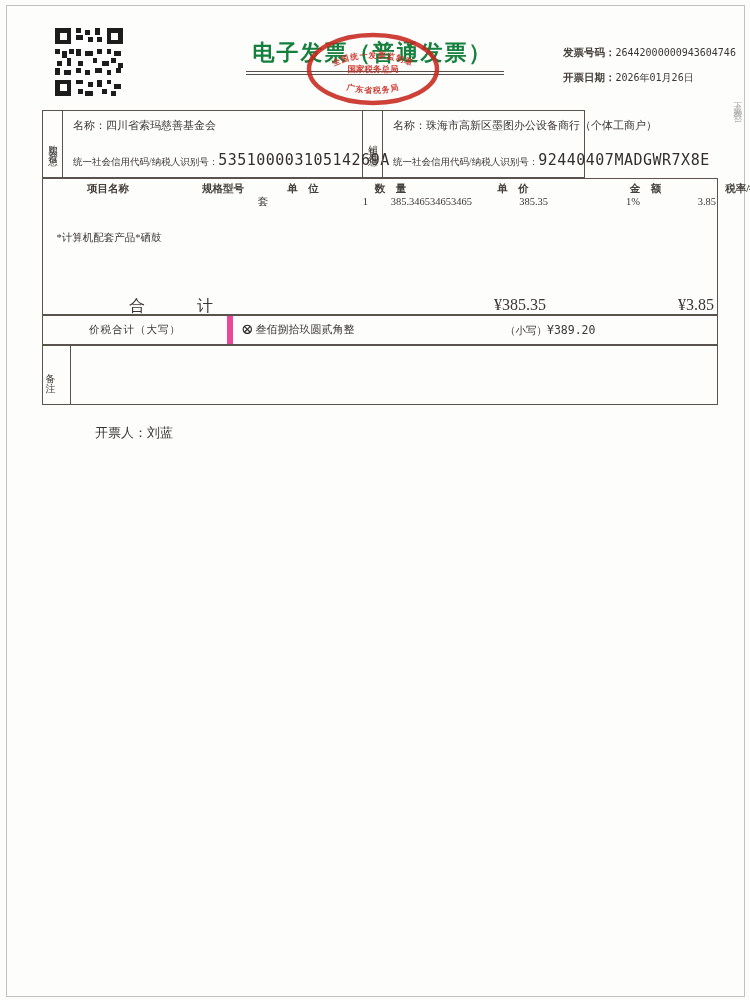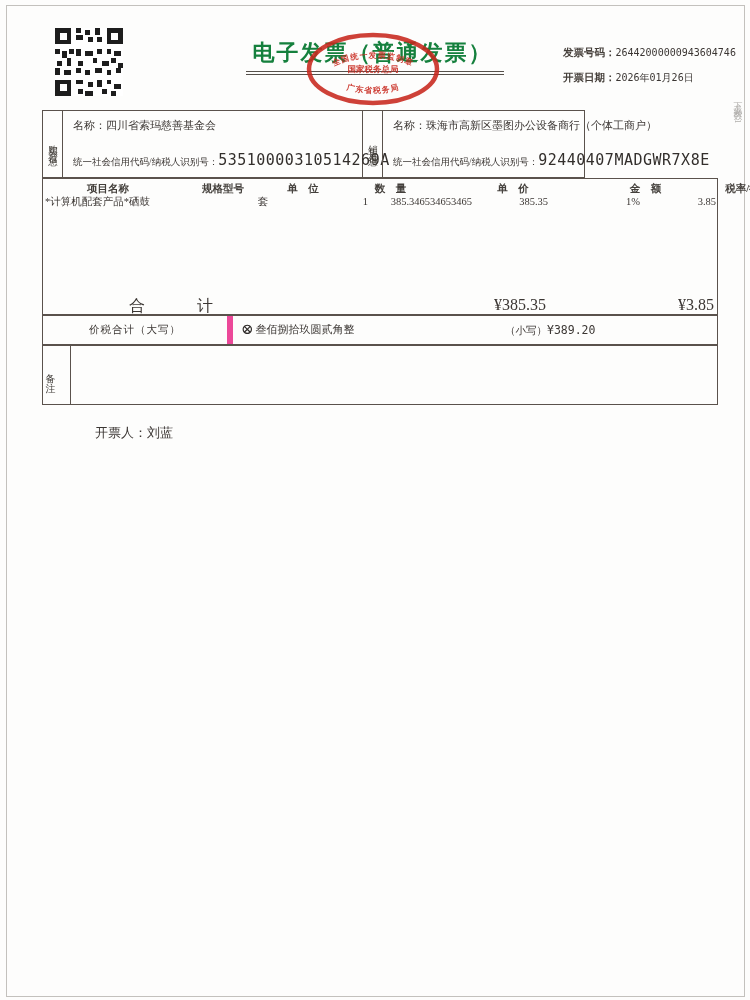--- a/index.html
+++ b/index.html
@@ -35,21 +35,21 @@
 
   
   .items { left:42px; top:178px; width:676px; height:137px; display:flex; flex-direction:column; }
   .irow { display:flex; font-size:10.5px; line-height:13px; flex:none; }
   .irow.hdr { margin-top:3px; font-weight:600; color:#44403c;gap:20px; }
   .c { flex:none; white-space:nowrap; overflow:visible; }
   .c-name  { width:130px; } .c-spec { width:60px; } .c-unit { width:60px; }
   .c-qty   { width:75px; }  .c-price{ width:130px; } .c-amt { width:95px; }
   .c-rate  { width:80px; }  .c-tax  { width:46px; }
   .tc { text-align:center; } .tr { text-align:right; }
-  .c-name.val { text-align:left; padding-left:2px; }
+  .c-name.val { text-align:center; padding-left:2px;margin-top:36px; }
   .c-price.val { text-align:right; padding-right:26px; }
   .c-amt.val { text-align:right; padding-right:45px; }
   .c-tax.val, .c-tax.hd { text-align:right; padding-right:3px; }
   .spacer { flex:1; }
   .total-row { position:relative; height:22px; font-size:16px; flex:none; }
   .total-label { position:absolute; left:86px; top:4px; letter-spacing:1px; }
   .total-amt { position:absolute; right:171px; top:4px; }
   .total-tax { position:absolute; right:3px; top:4px; }
 
   

